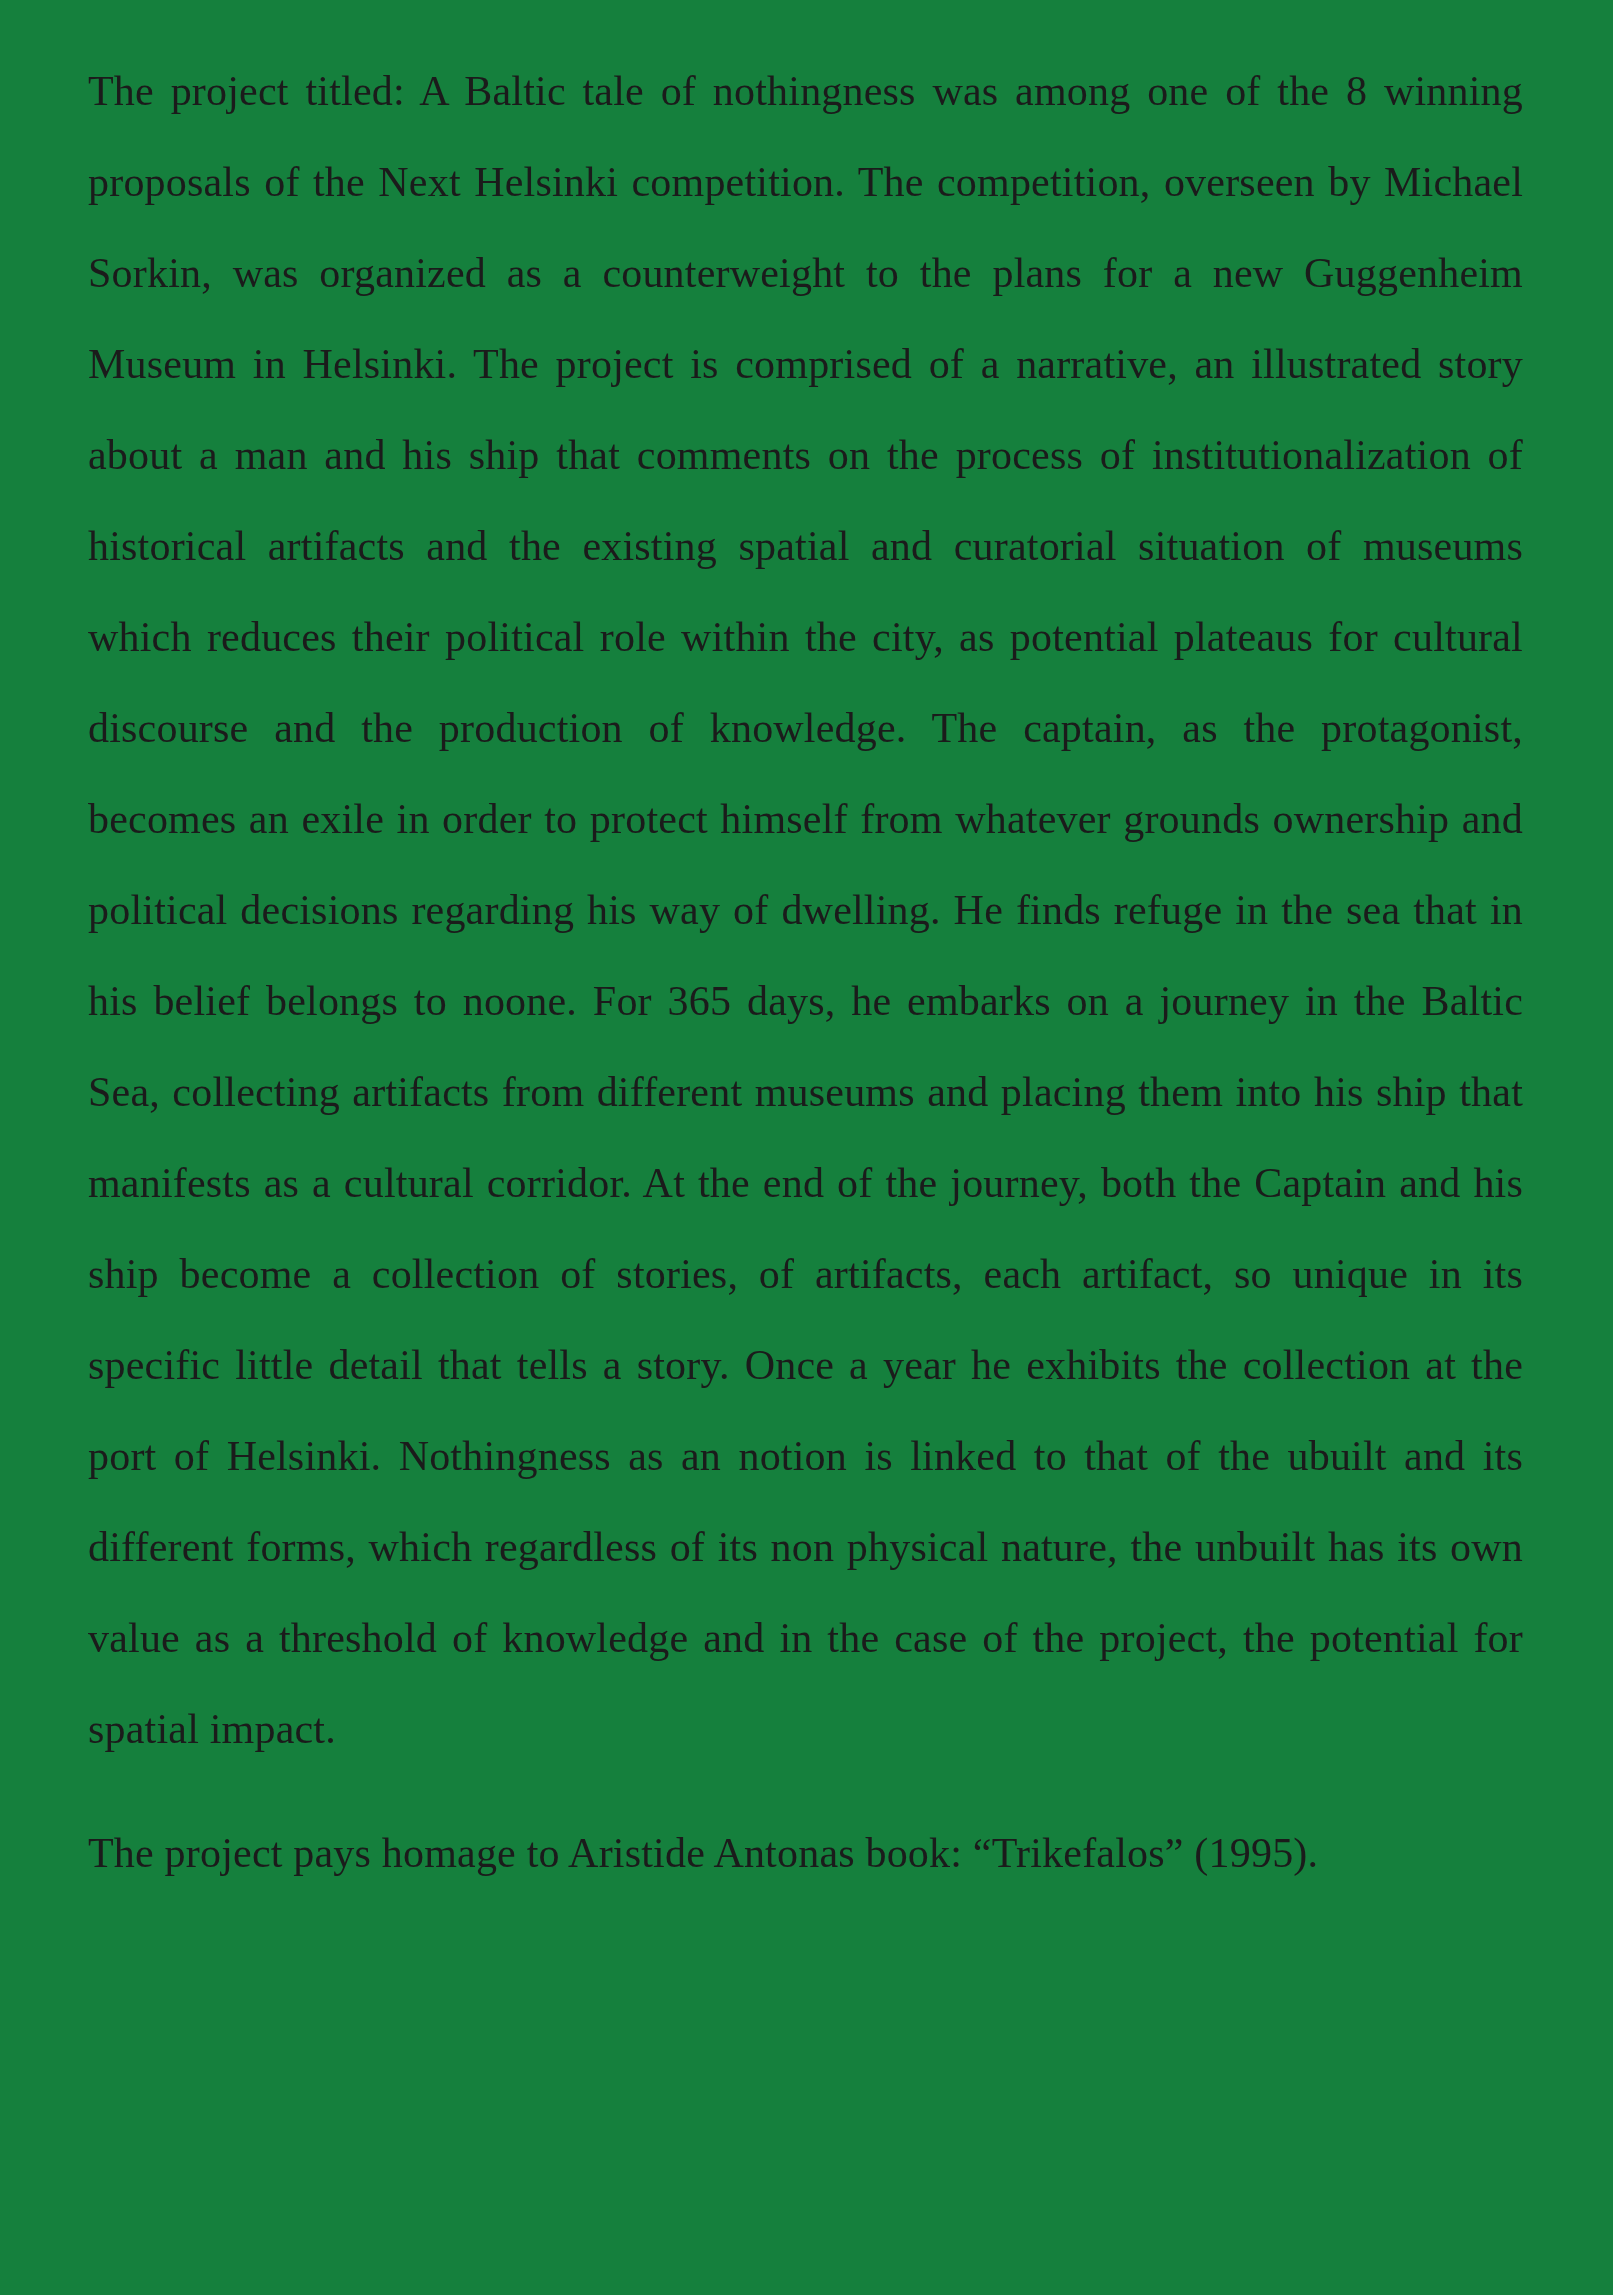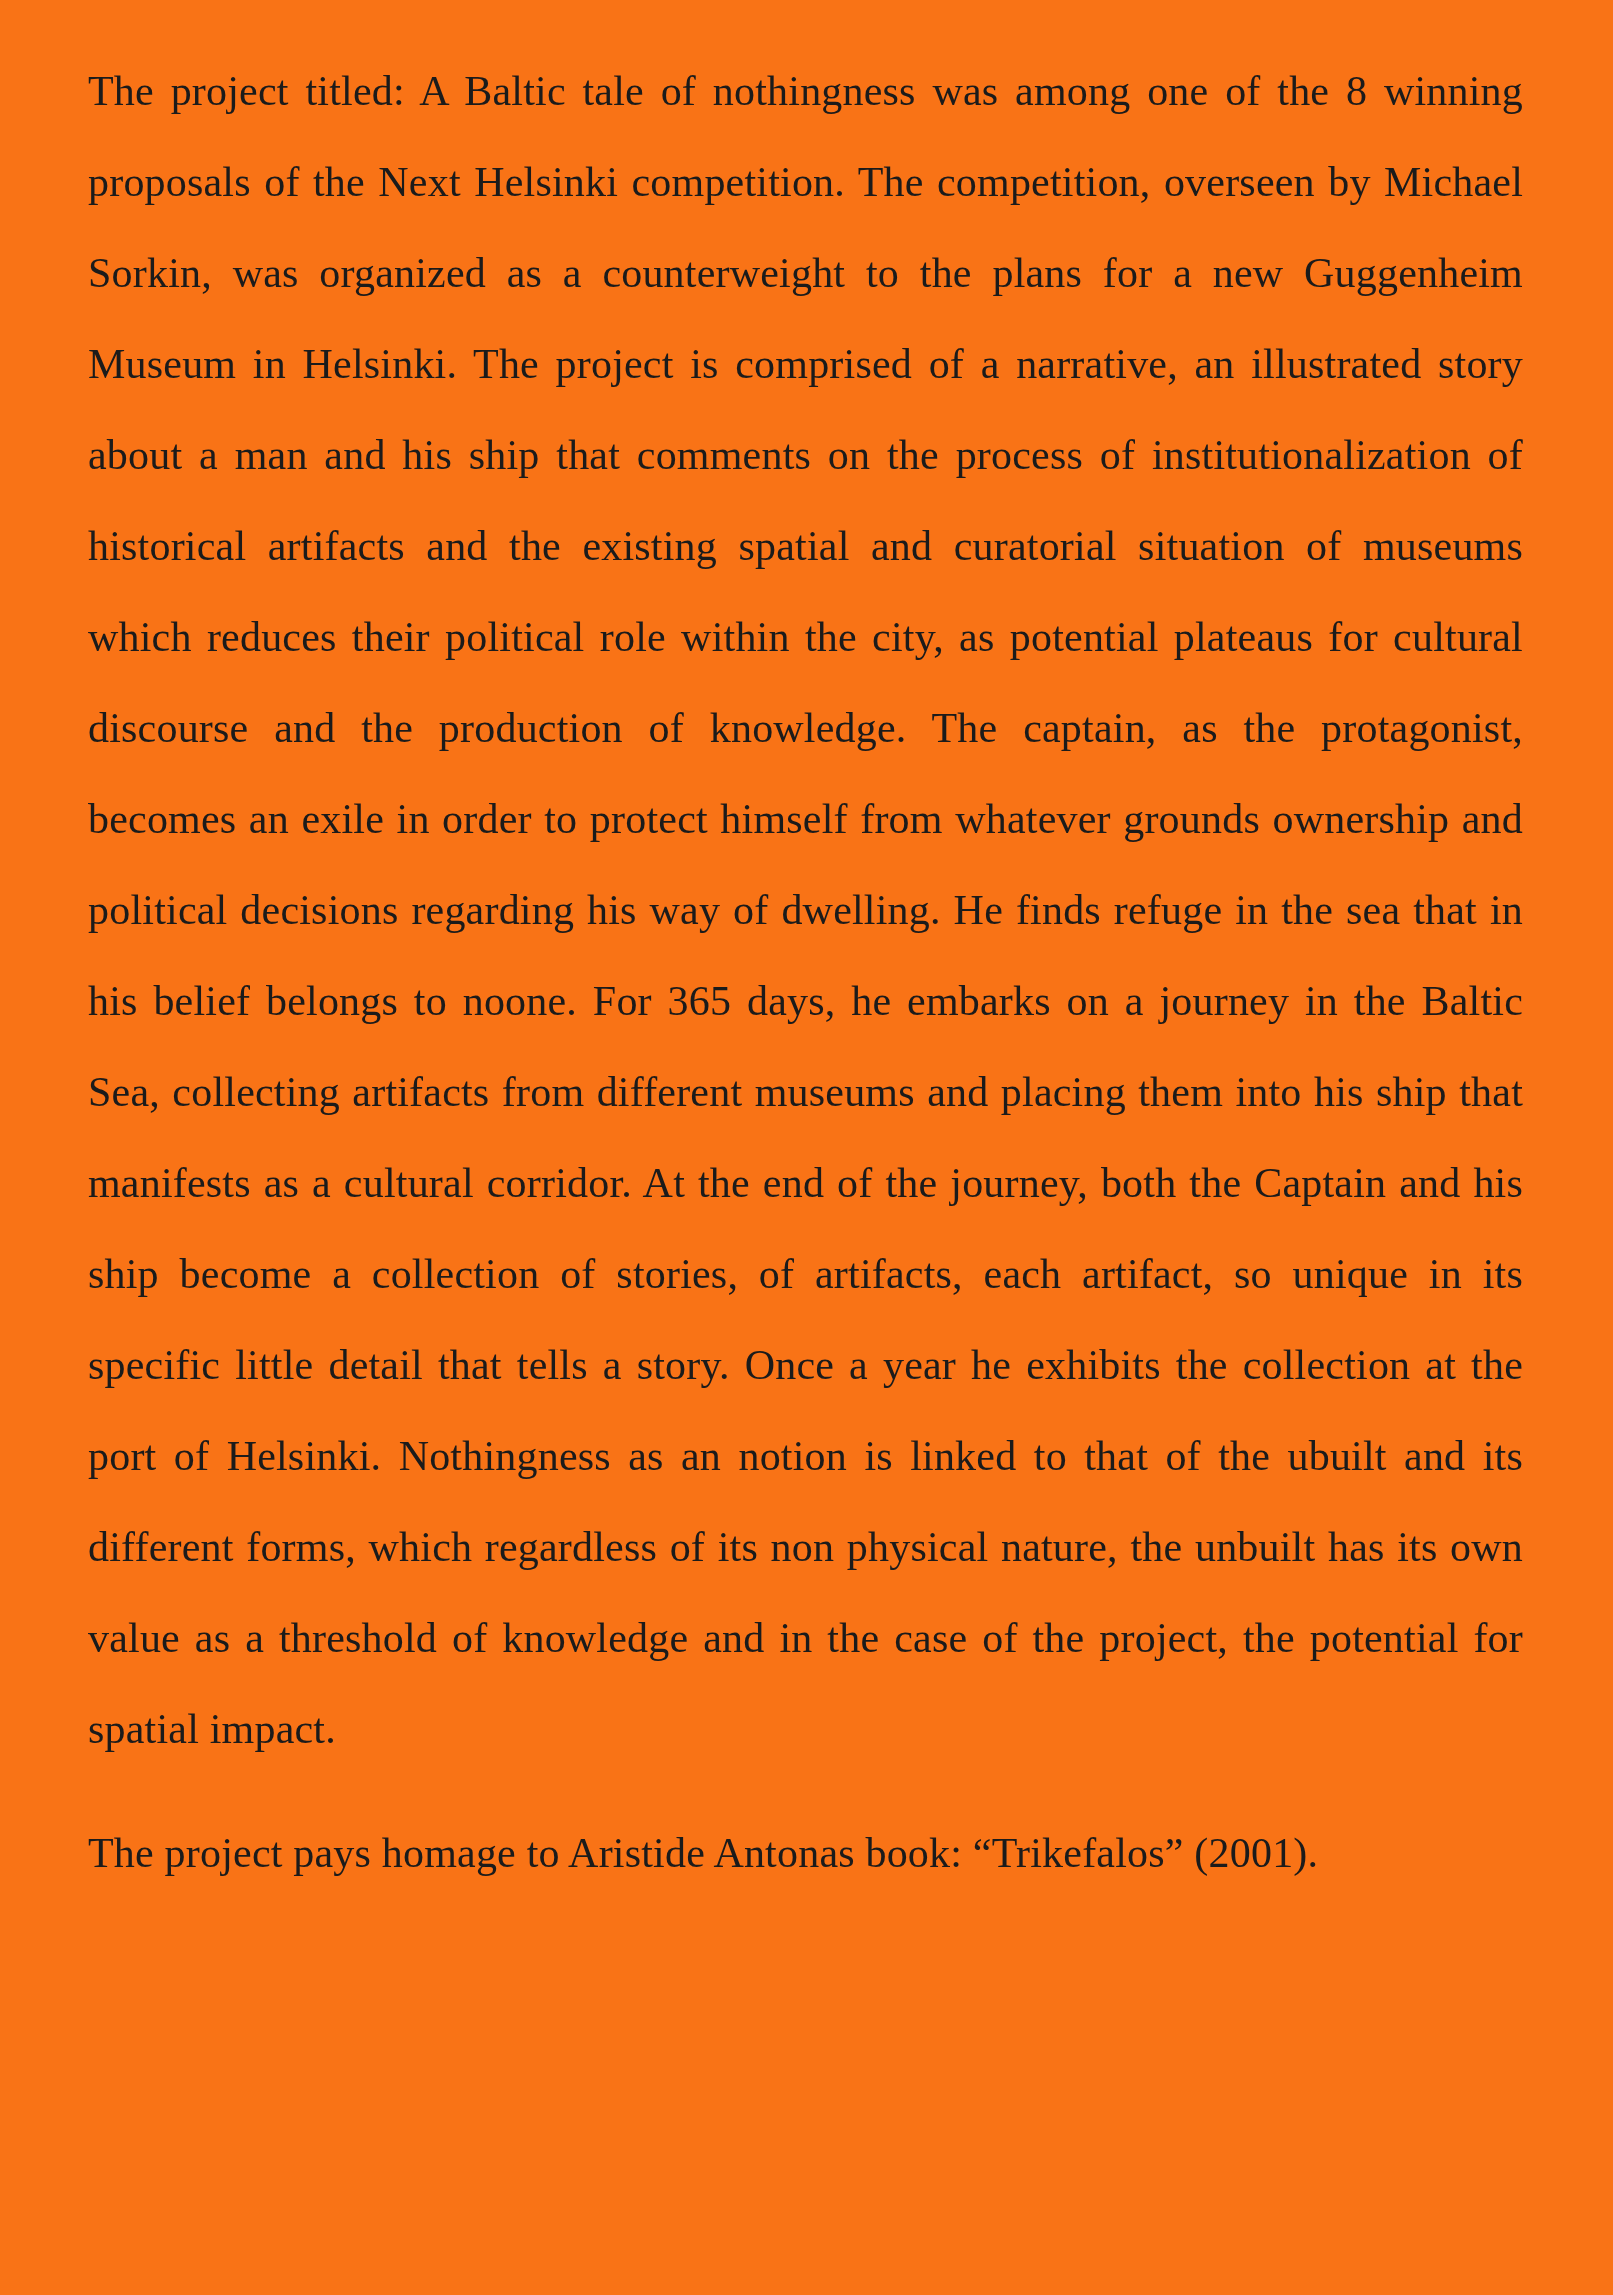--- a/index.html
+++ b/index.html
@@ -12,35 +12,35 @@
     height: 2295px;
     box-sizing: border-box;
     font-family: "Liberation Serif", "DejaVu Serif", serif;
     color: #1b1b1b;
   }
   .page {
     box-sizing: border-box;
     width: 1614px;
     min-height: 2295px;
     padding: 46px 91px 53px 88px;
-    background: #f97316;
+    background: #15803d;
   }
   .doc-paragraph {
     margin: 0 0 0 0;
     font-size: 42px;
     line-height: 91px;
     text-align: justify;
     text-justify: inter-word;
     letter-spacing: 0.2px;
   }
   .doc-paragraph + .doc-paragraph {
     margin-top: 33px;
     text-align: left;
   }
 </style>
 </head>
 <body>
 
 <div class="page">
   <p class="doc-paragraph">The project titled: A Baltic tale of nothingness was among one of the 8 winning proposals of the Next Helsinki competition. The competition, overseen by Michael Sorkin, was organized as a counterweight to the plans for a new Guggenheim Museum in Helsinki. The project is comprised of a narrative, an illustrated story about a man and his ship that comments on the process of institutionalization of historical artifacts and the existing spatial and curatorial situation of museums which reduces their political role within the city, as potential plateaus for cultural discourse and the production of knowledge. The captain, as the protagonist, becomes an exile in order to protect himself from whatever grounds ownership and political decisions regarding his way of dwelling. He finds refuge in the sea that in his belief belongs to noone. For 365 days, he embarks on a journey in the Baltic Sea, collecting artifacts from different museums and placing them into his ship that manifests as a cultural corridor. At the end of the journey, both the Captain and his ship become a collection of stories, of artifacts, each artifact, so unique in its specific little detail that tells a story. Once a year he exhibits the collection at the port of Helsinki. Nothingness as an notion is linked to that of the ubuilt and its different forms, which regardless of its non physical nature,  the unbuilt has its own value as a threshold of knowledge and in the case of the project, the potential for spatial impact.</p>
-  <p class="doc-paragraph">The project pays homage to Aristide Antonas book: “Trikefalos” (2001).</p>
+  <p class="doc-paragraph">The project pays homage to Aristide Antonas book: “Trikefalos” (1995).</p>
 </div>
 
 
 </body></html>

